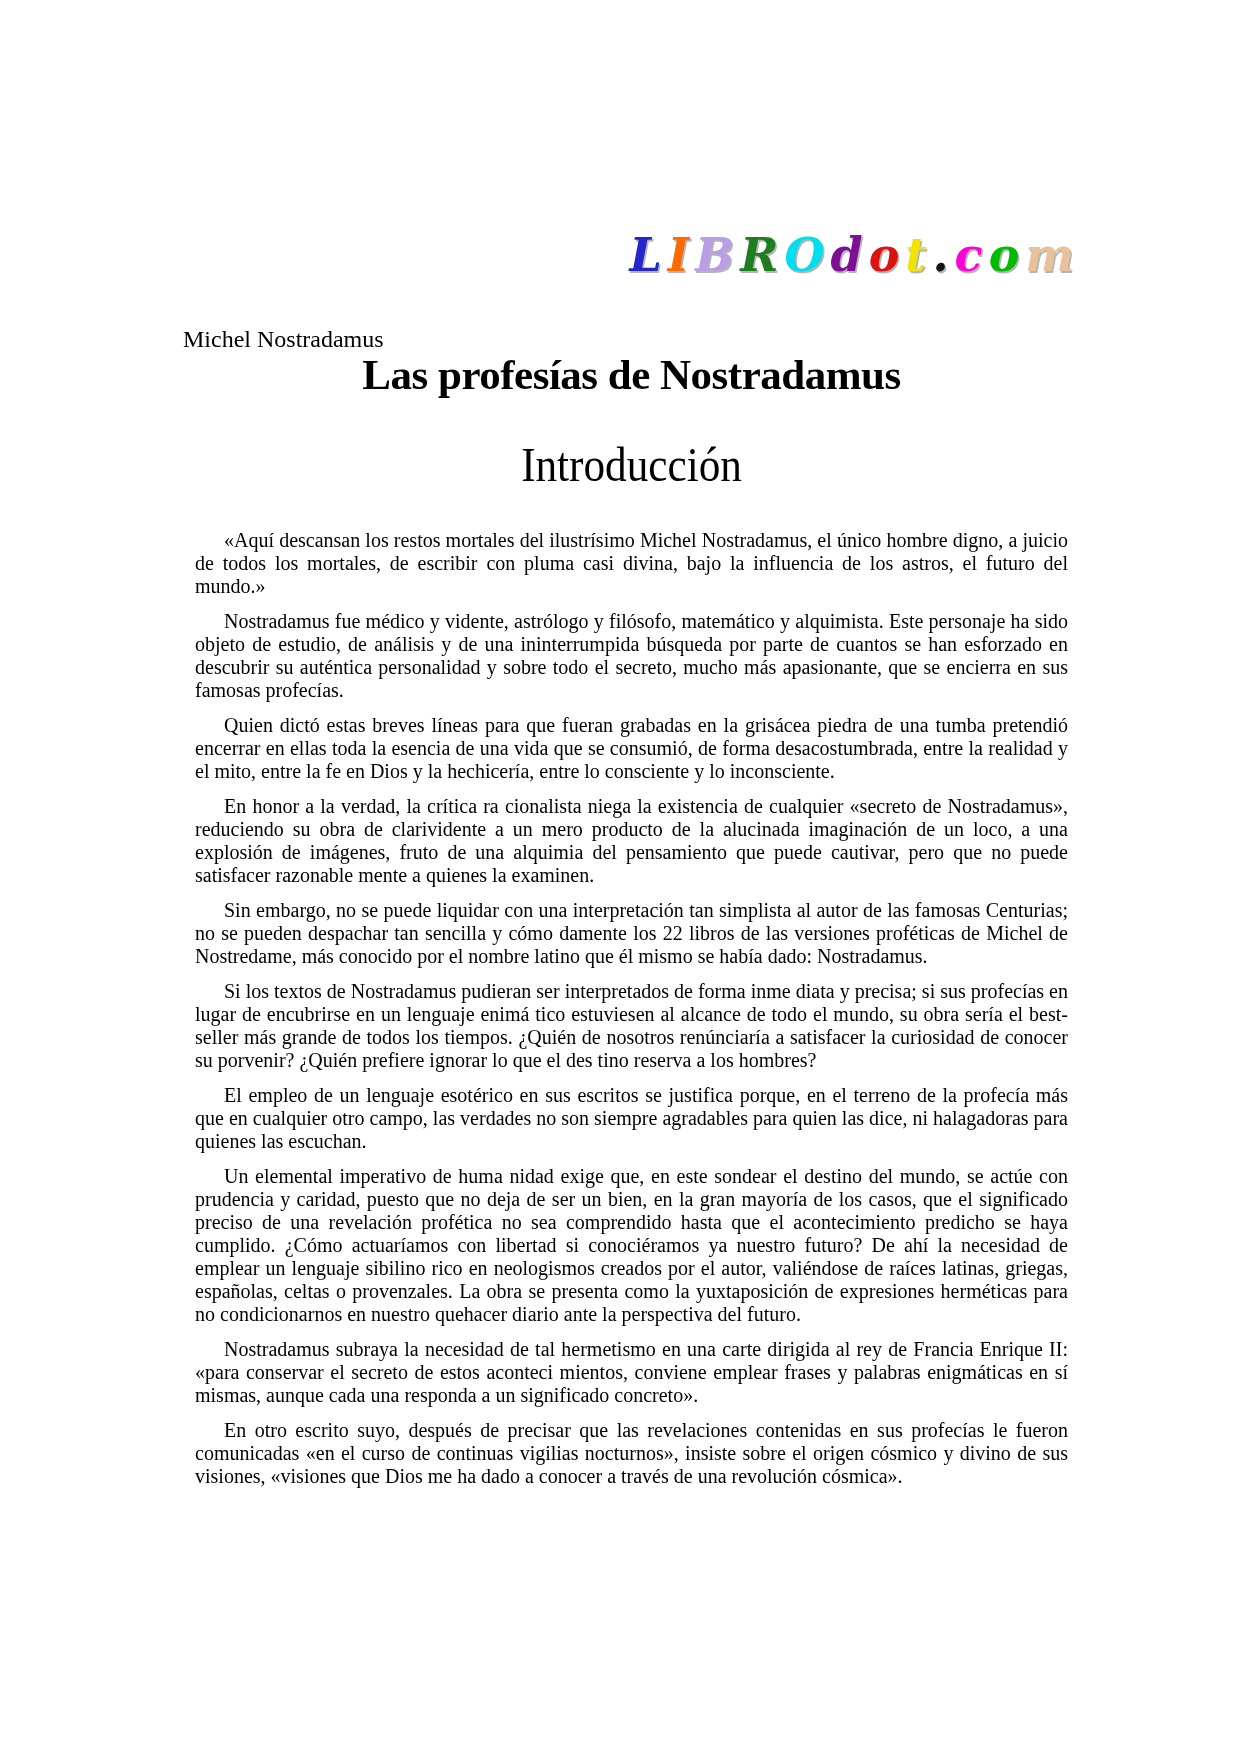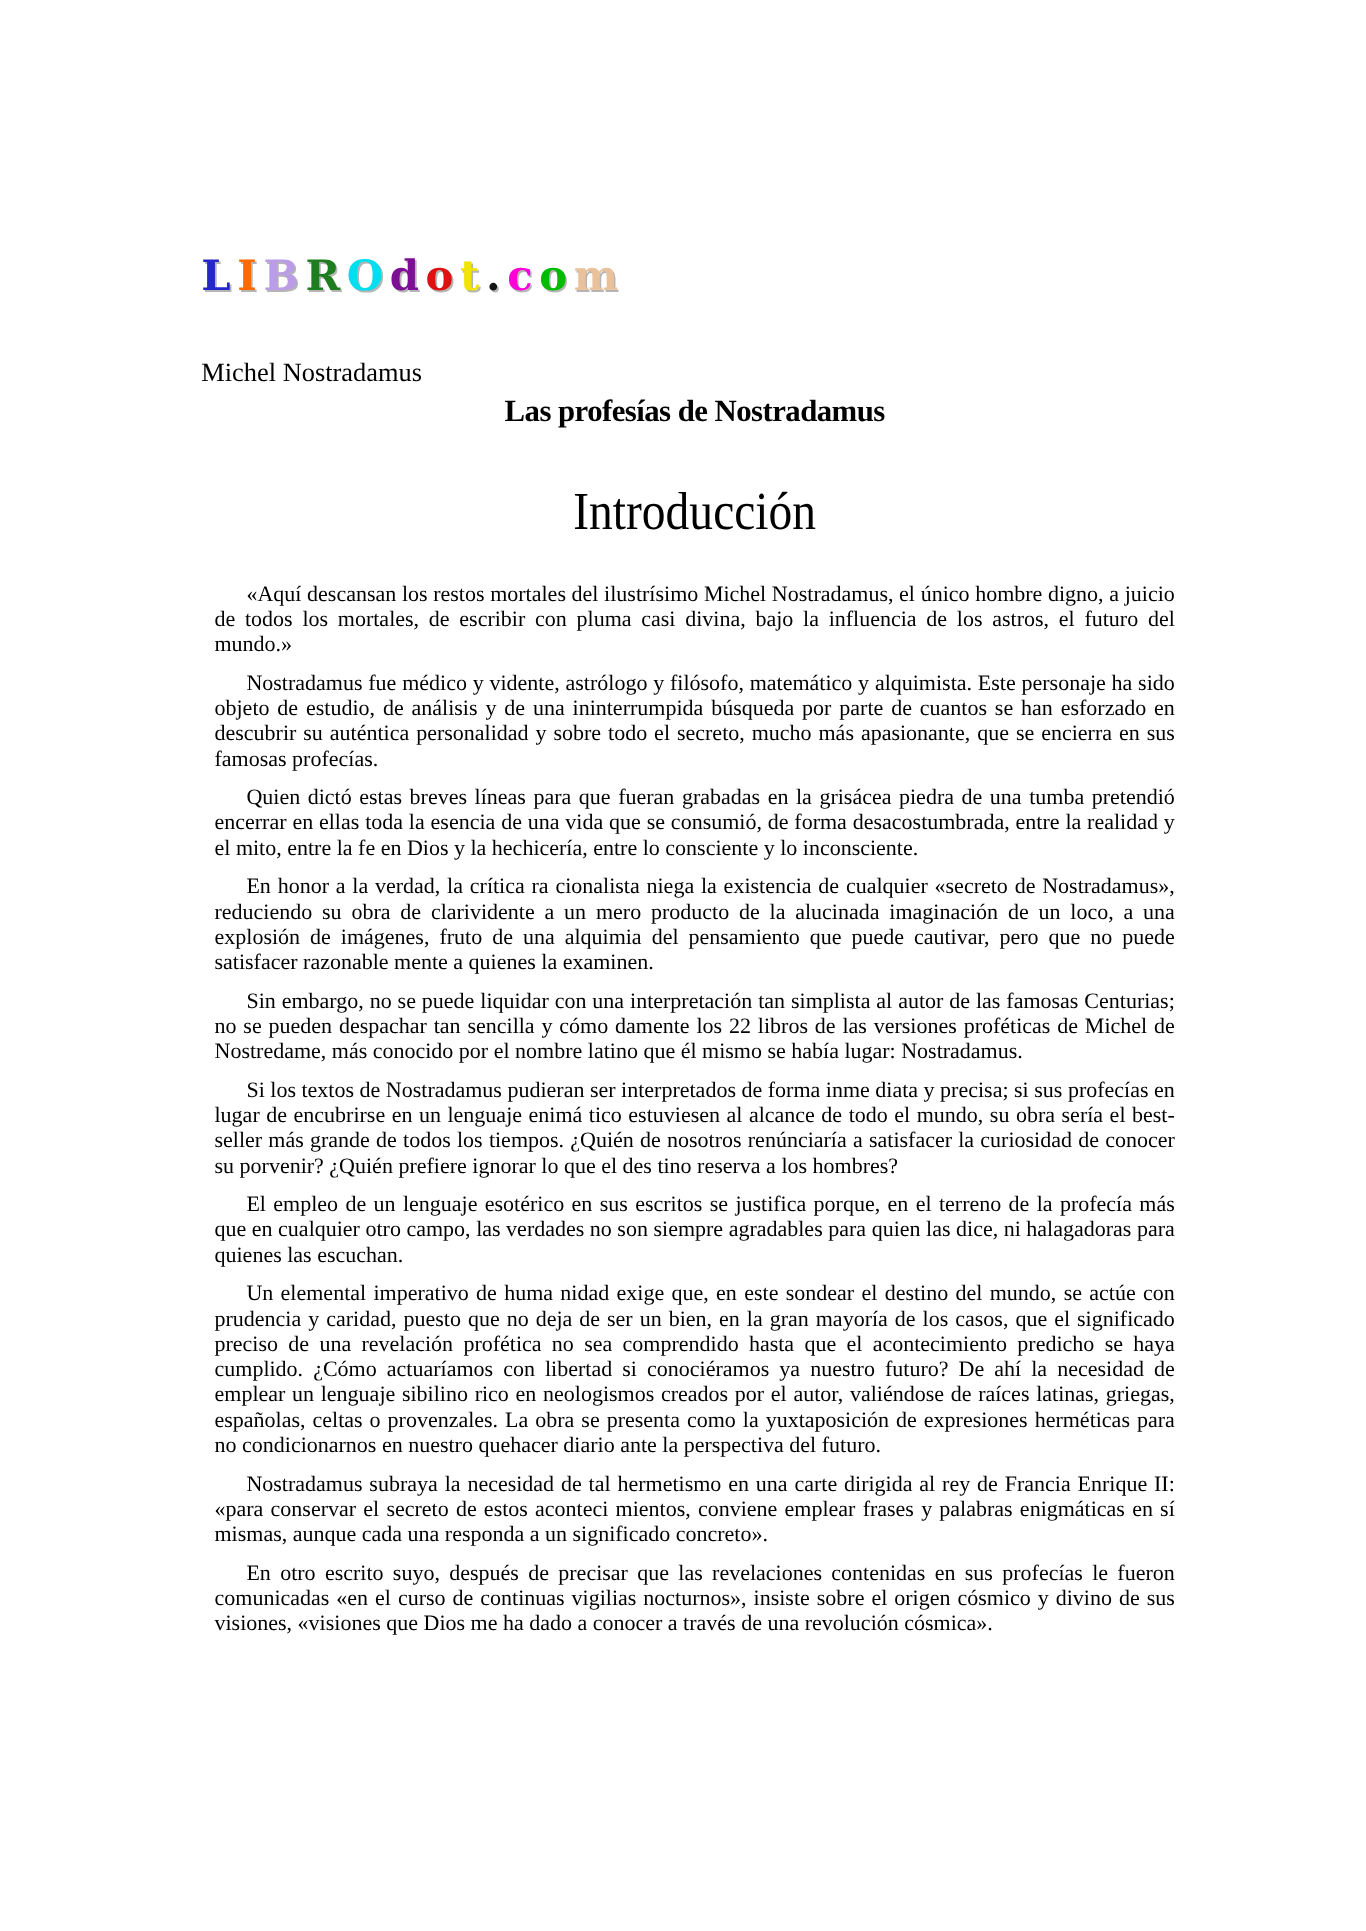--- a/index.html
+++ b/index.html
@@ -15,24 +15,25 @@
     background: #ffffff;
     color: #000000;
     font-family: "Liberation Serif", serif;
     overflow: hidden;
   }
   .logo {
     position: absolute;
     top: 228px;
     left: 183px;
     width: 897px;
-    text-align: left;
+    text-align: right;
     font-family: "DejaVu Serif", serif;
+    font-style: italic;
     font-weight: 700;
-    font-size: 38px;
+    font-size: 46px;
     letter-spacing: 6px;
     white-space: nowrap;
   }
   .logo .logo-letter {
     text-shadow: 1.5px 1.5px 0 rgba(70,70,70,0.40);
   }
   .author {
     position: absolute;
     top: 326px;
     left: 183px;
@@ -41,21 +42,21 @@
     font-size: 24px;
     line-height: 26px;
   }
   .title {
     position: absolute;
     top: 351px;
     left: 183px;
     width: 897px;
     margin: 0;
     text-align: center;
-    font-size: 28px;
+    font-size: 43px;
     line-height: 48px;
     font-weight: 700;
     letter-spacing: -0.5px;
   }
   .section-heading {
     position: absolute;
     top: 438px;
     left: 183px;
     width: 897px;
     margin: 0;
@@ -97,21 +98,21 @@
 
   <h1 class="title">Las profesías de Nostradamus</h1>
 
   <h2 class="section-heading">Introducción</h2>
 
   <div class="body-text" id="body-text">
       <p><span>«Aquí descansan los restos mortales del ilustrísimo Michel Nostradamus, el único hombre digno, a juicio de todos los mortales, de escribir con pluma casi divina, bajo la influencia de los astros, el futuro del mundo.»</span></p>
       <p><span>Nostradamus fue médico y vidente, astrólogo y filósofo, matemático y alquimista. Este personaje ha sido objeto de estudio, de análisis y de una ininterrumpida búsqueda por parte de cuantos se han esforzado en descubrir su auténtica personalidad y sobre todo el secreto, mucho más apasionante, que se encierra en sus famosas profecías.</span></p>
       <p><span>Quien dictó estas breves líneas para que fueran grabadas en la grisácea piedra de una tumba pretendió encerrar en ellas toda la esencia de una vida que se consumió, de forma desacostumbrada, entre la realidad y el mito, entre la fe en Dios y la hechicería, entre lo consciente y lo inconsciente.</span></p>
       <p><span>En honor a la verdad, la crítica ra cionalista niega la existencia de cualquier «secreto de Nostradamus», reduciendo su obra de clarividente a un mero producto de la alucinada imaginación de un loco, a una explosión de imágenes, fruto de una alquimia del pensamiento que puede cautivar, pero que no puede satisfacer razonable mente a quienes la examinen.</span></p>
-      <p><span>Sin embargo, no se puede liquidar con una interpretación tan simplista al autor de las famosas </span><span class="it">Centurias;</span><span> no se pueden despachar tan sencilla y cómo damente los </span><span class="it">22</span><span> libros de las versiones proféticas de Michel de Nostredame, más conocido por el nombre latino que él mismo se había lugar: Nostradamus.</span></p>
+      <p><span>Sin embargo, no se puede liquidar con una interpretación tan simplista al autor de las famosas </span><span class="it">Centurias;</span><span> no se pueden despachar tan sencilla y cómo damente los </span><span class="it">22</span><span> libros de las versiones proféticas de Michel de Nostredame, más conocido por el nombre latino que él mismo se había dado: Nostradamus.</span></p>
       <p><span>Si los textos de Nostradamus pudieran ser interpretados de forma inme diata y precisa; si sus profecías en lugar de encubrirse en un lenguaje enimá tico estuviesen al alcance de todo el mundo, su obra sería el </span><span class="it">best-seller</span><span> más grande de todos los tiempos. ¿Quién de nosotros renúnciaría a satisfacer la curiosidad de conocer su porvenir? ¿Quién prefiere ignorar lo que el des tino reserva a los hombres?</span></p>
       <p><span>El empleo de un lenguaje esotérico en sus escritos se justifica porque, en el terreno de la profecía más que en cualquier otro campo, las verdades no son siempre agradables para quien las dice, ni halagadoras para quienes las escuchan.</span></p>
       <p><span>Un elemental imperativo de huma nidad exige que, en este sondear el destino del mundo, se actúe con prudencia y caridad, puesto que no deja de ser un bien, en la gran mayoría de los casos, que el significado preciso de una revelación profética no sea comprendido hasta que el acontecimiento predicho se haya cumplido. ¿Cómo actuaríamos con libertad si conociéramos ya nuestro futuro? De ahí la necesidad de emplear un lenguaje sibilino rico en neologismos creados por el autor, valiéndose de raíces latinas, griegas, españolas, celtas o provenzales. La obra se presenta como la yuxtaposición de expresiones herméticas para no condicionarnos en nuestro quehacer diario ante la perspectiva del futuro.</span></p>
       <p><span>Nostradamus subraya la necesidad de tal hermetismo en una carte dirigida al rey de Francia Enrique II: «para conservar el secreto de estos aconteci mientos, conviene emplear frases y palabras enigmáticas en sí mismas, aunque cada una responda a un significado concreto».</span></p>
       <p><span>En otro escrito suyo, después de precisar que las revelaciones contenidas en sus profecías le fueron comunicadas «en el curso de continuas vigilias nocturnos», insiste sobre el origen cósmico y divino de sus visiones, «visiones que Dios me ha dado a conocer a través de una revolución cósmica».</span></p>
     </div>
 
 </div>
 
 </body></html>

